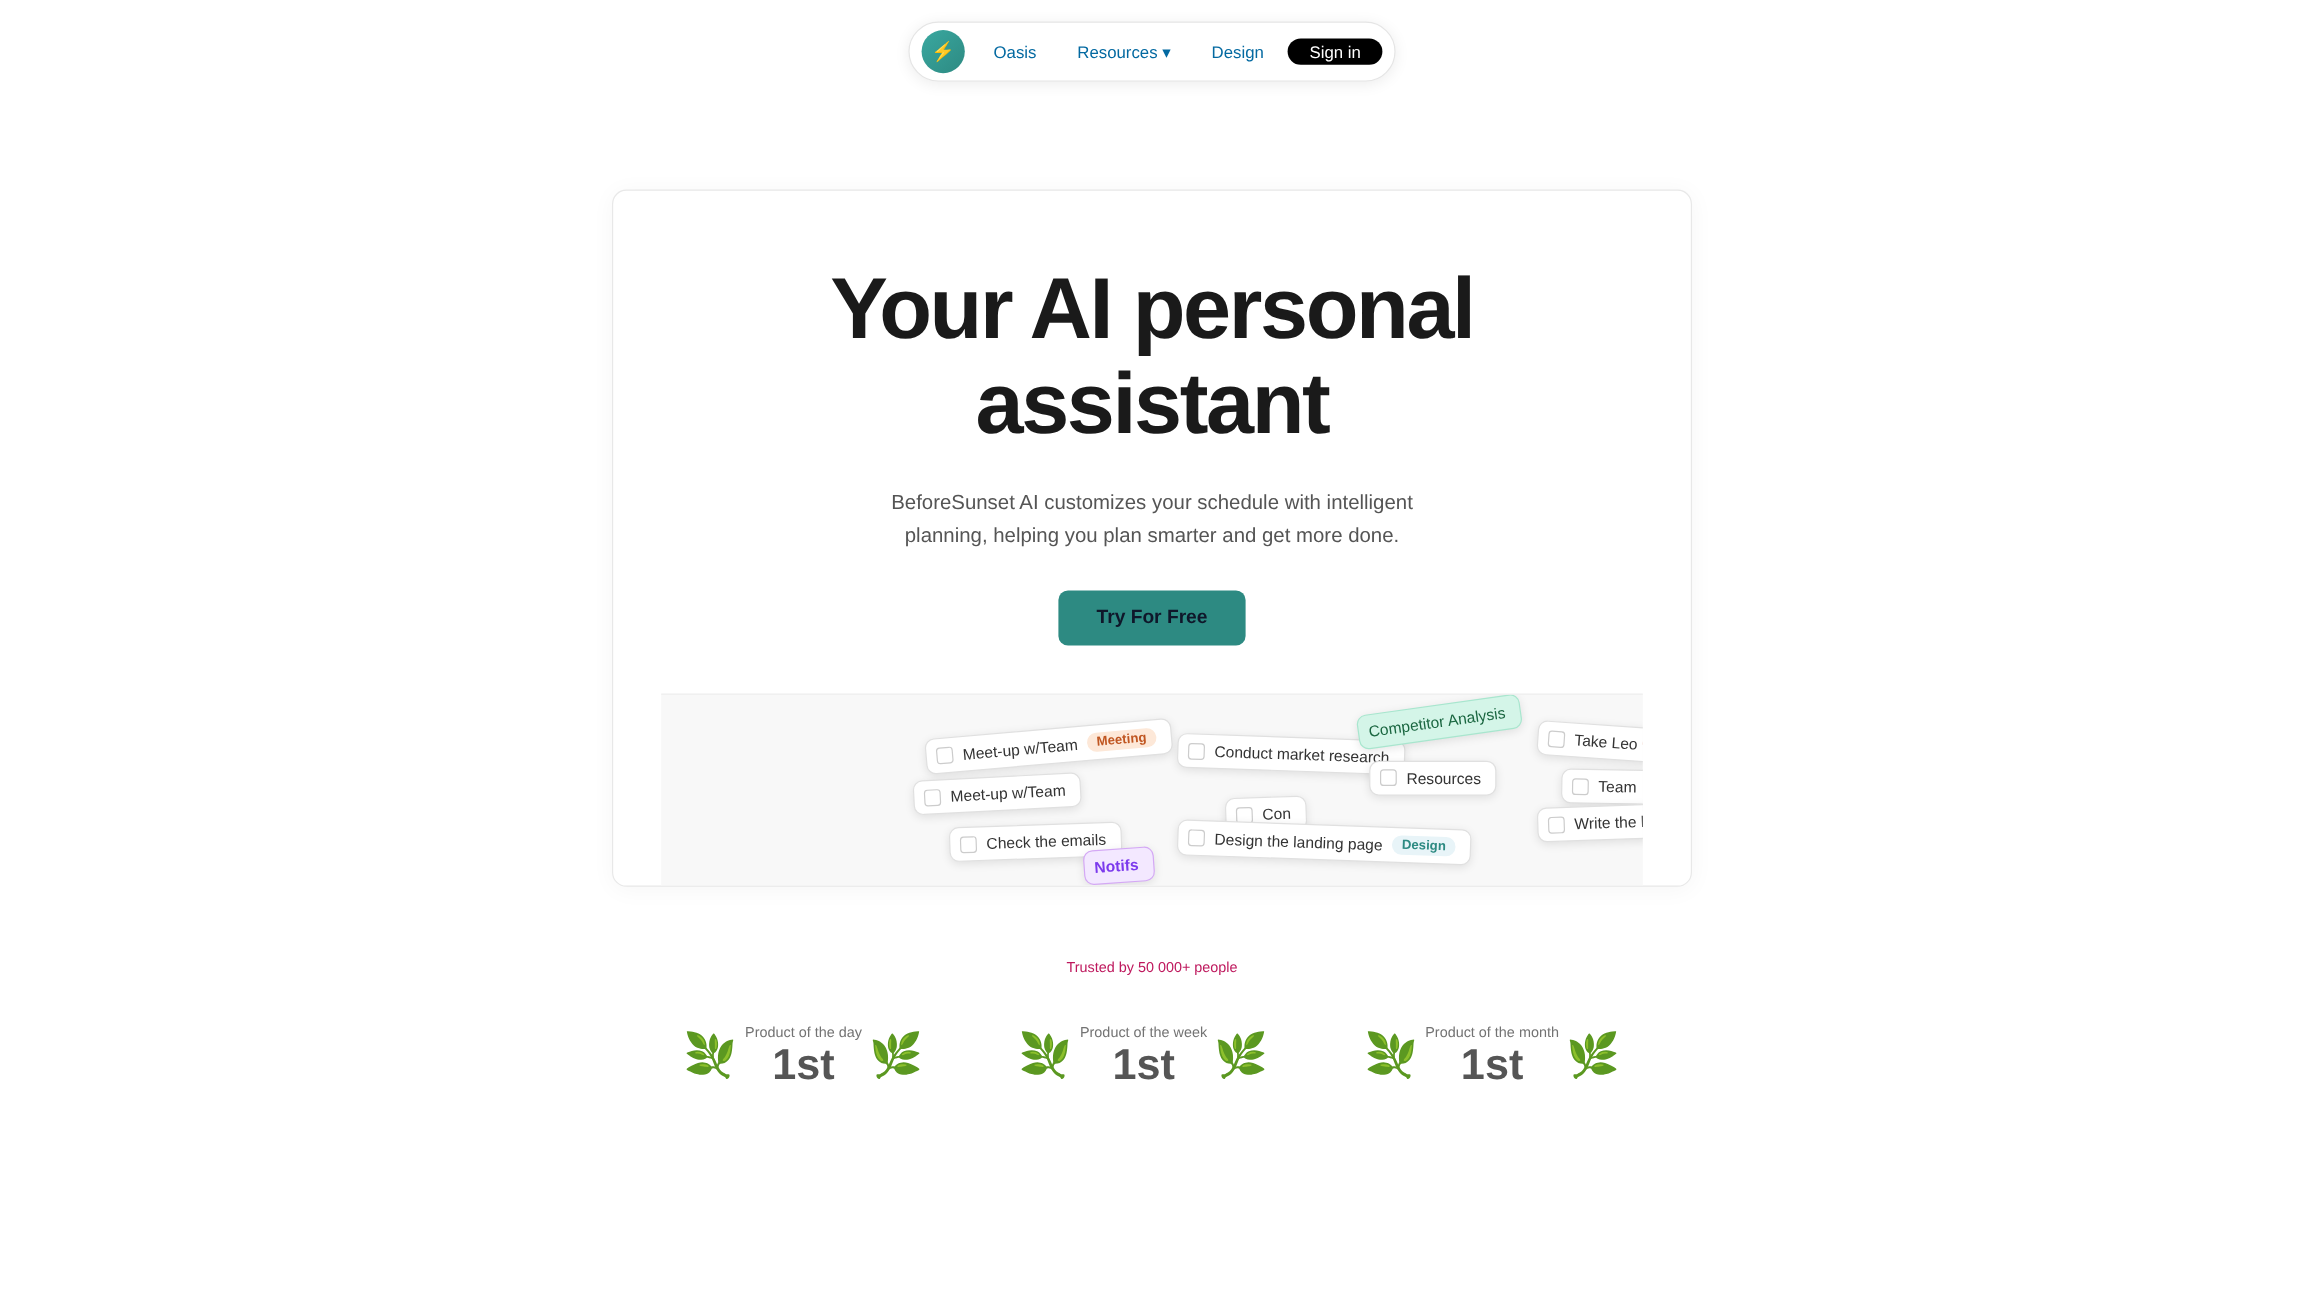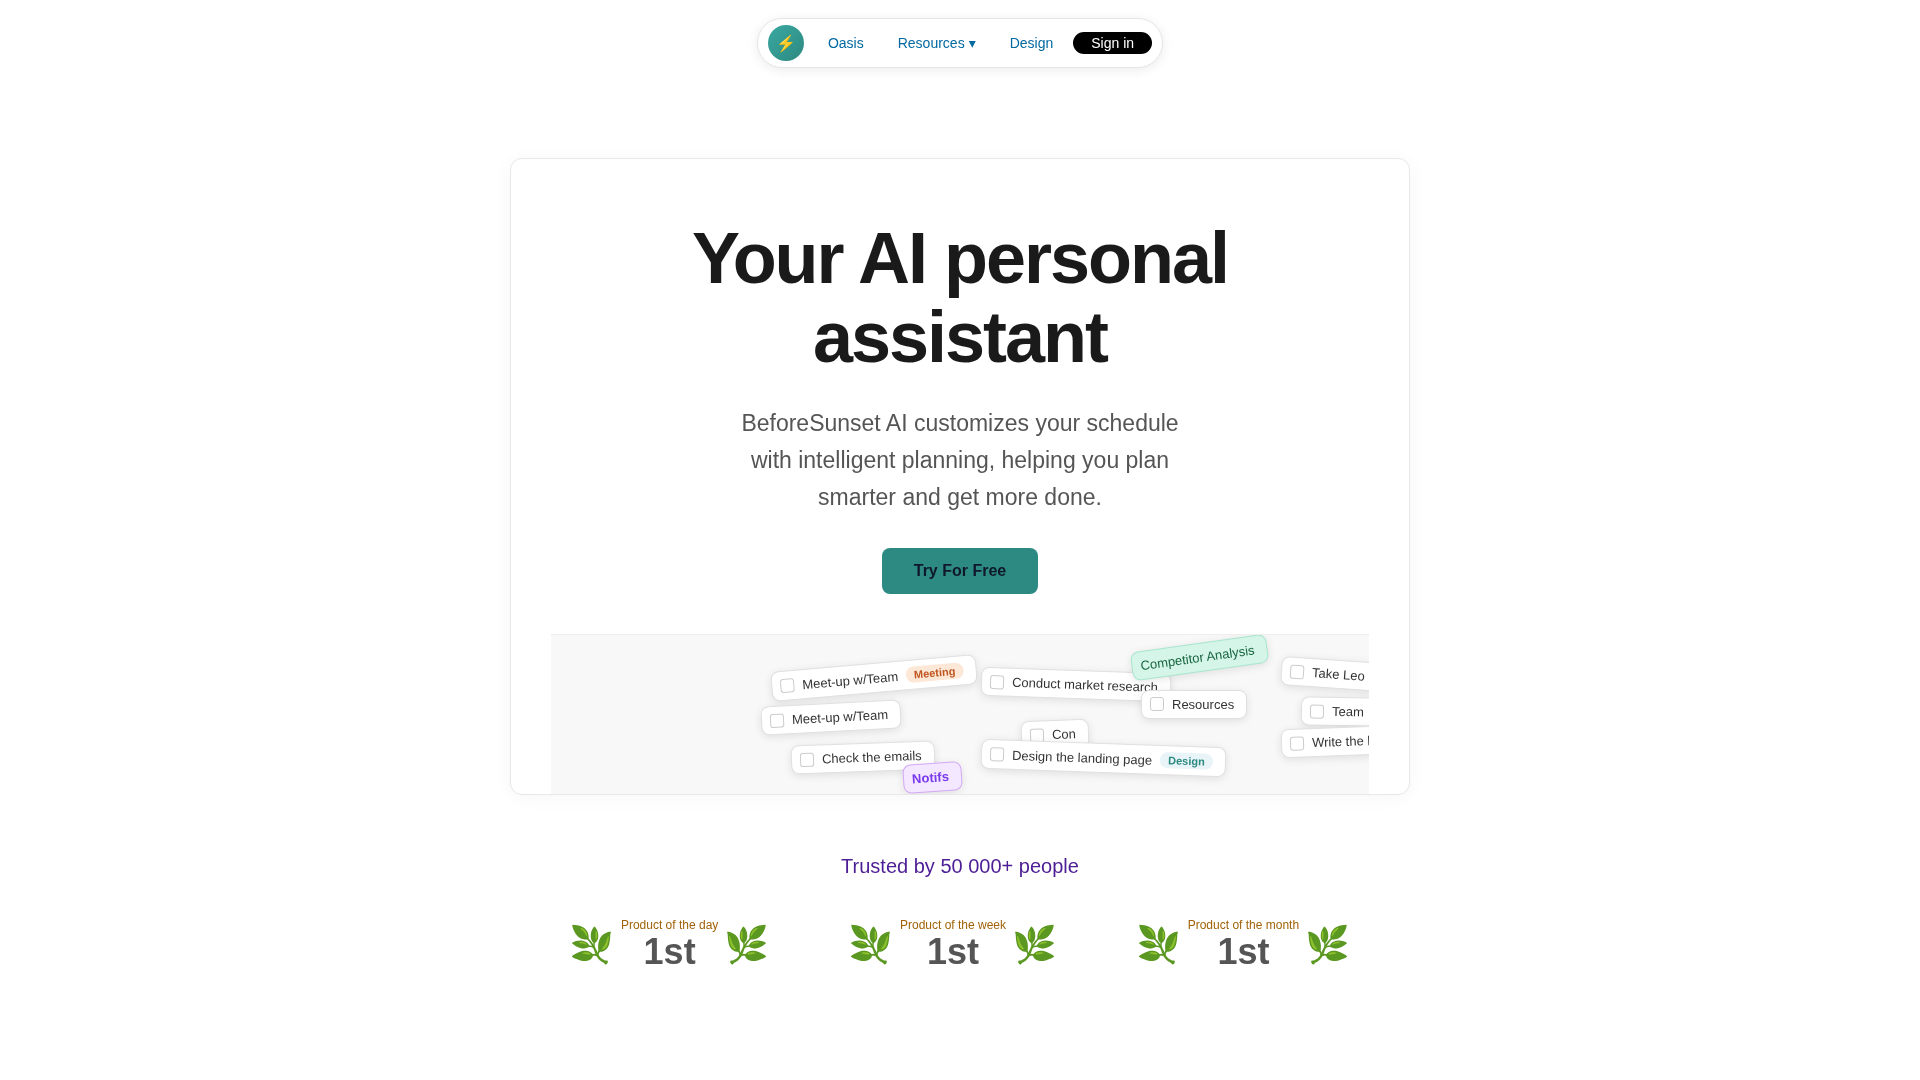--- a/index.html
+++ b/index.html
@@ -74,21 +74,21 @@
     }
     .hero-title {
       font-size: 72px;
       font-weight: 800;
       color: #1a1a1a;
       line-height: 1.1;
       letter-spacing: -2px;
       margin-bottom: 28px;
     }
     .hero-subtitle {
-      font-size: 23px;
+      font-size: 17px;
       color: #555;
       line-height: 1.6;
       max-width: 460px;
       margin: 0 auto 32px;
     }
     .try-btn {
       background: #2d8a82;
       color: #0f172a;
       border: none;
       padding: 14px 32px;
@@ -147,22 +147,22 @@
       border-color: #a8e6ce;
       color: #1a6640;
     }
 
     
     .trust-section {
       text-align: center;
       padding: 60px 0 40px;
     }
     .trust-label {
-      font-size: 20px;
-      color: #4c1d95;
+      font-size: 12px;
+      color: #be185d;
       margin-bottom: 40px;
     }
     .awards-row {
       display: flex;
       justify-content: center;
       gap: 80px;
       align-items: center;
     }
     .award-item {
       display: flex;
@@ -177,21 +177,21 @@
     }
     .wreath-svg {
       color: #aaa;
       font-size: 28px;
     }
     .award-inner {
       text-align: center;
     }
     .award-label {
       font-size: 12px;
-      color: #a16207;
+      color: #737373;
       font-weight: 500;
     }
     .award-rank {
       font-size: 36px;
       font-weight: 800;
       color: #555;
       line-height: 1.1;
     }
   </style>
 </head>

